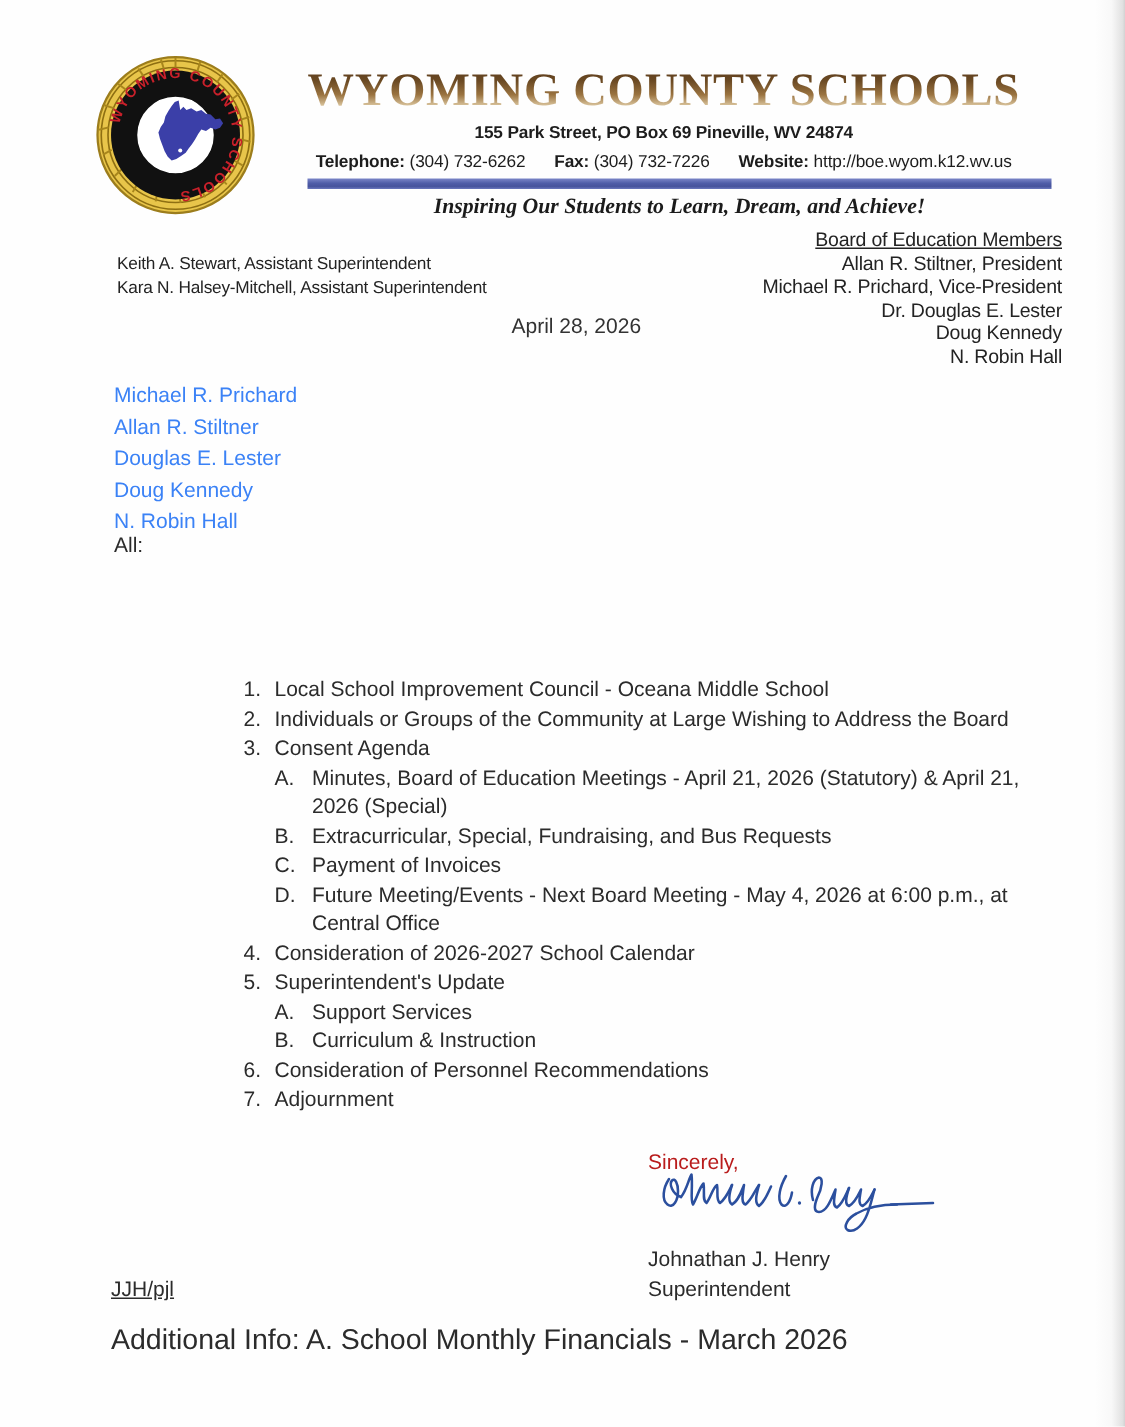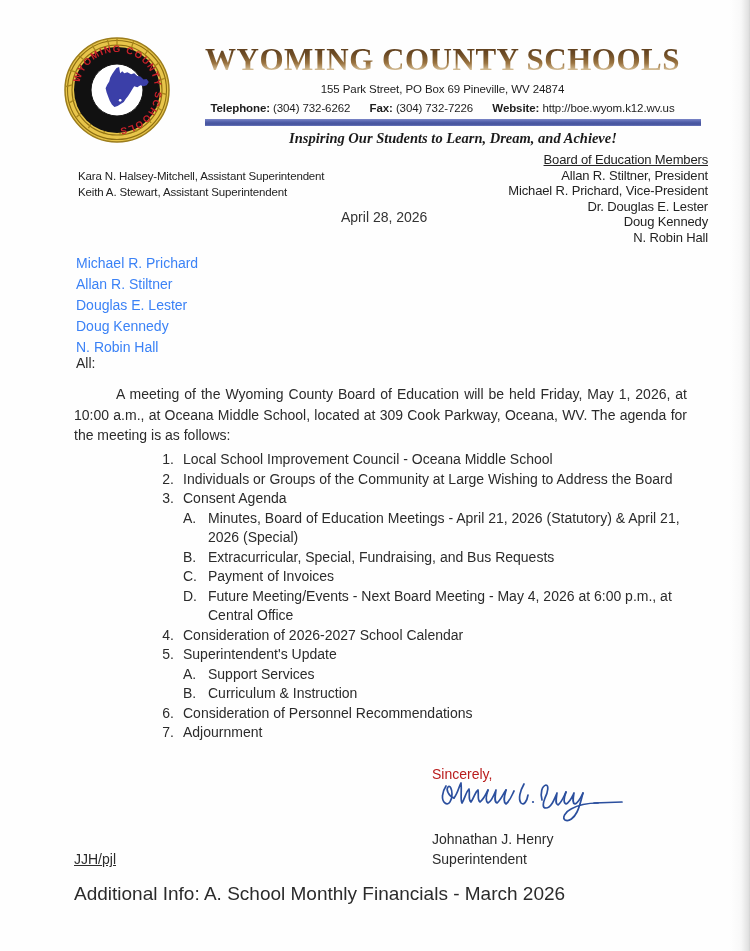--- a/index.html
+++ b/index.html
@@ -64,21 +64,21 @@
     line-height: 1.05;
     background: linear-gradient(to bottom, #5a3a1b 0%, #6b4a24 30%, #9a7340 58%, #d9c39c 80%, #f2eadc 100%);
     -webkit-background-clip: text;
     background-clip: text;
     color: transparent;
     -webkit-text-fill-color: transparent;
     white-space: nowrap;
   }
   .addr-line {
     font-size: 11.5px;
-    font-weight: 400;
+    font-weight: 700;
     color: #1d1d1d;
     margin-top: 6px;
     letter-spacing: -0.1px;
   }
   .contact-line {
     font-size: 11.5px;
     color: #1d1d1d;
     margin-top: 7px;
     letter-spacing: -0.1px;
     white-space: nowrap;
@@ -313,22 +313,22 @@
         <span class="lbl">Website:</span>
         <span>http://boe.wyom.k12.wv.us</span>
       </div>
     </div>
 
     <div class="rule"></div>
     <div class="tagline">Inspiring Our Students to Learn, Dream, and Achieve!</div>
   </div>
 
   <div class="admins">
+    <div>Keith A. Stewart, Assistant Superintendent</div>
     <div>Kara N. Halsey-Mitchell, Assistant Superintendent</div>
-    <div>Keith A. Stewart, Assistant Superintendent</div>
   </div>
 
   <div class="board">
     <div class="board-heading">Board of Education Members</div>
     <div>Allan R. Stiltner, President</div>
     <div>Michael R. Prichard, Vice-President</div>
     <div>Dr. Douglas E. Lester</div>
     <div>Doug Kennedy</div>
     <div>N. Robin Hall</div>
   </div>
@@ -338,23 +338,20 @@
   <div class="recipients">
     <div>Michael R. Prichard</div>
     <div>Allan R. Stiltner</div>
     <div>Douglas E. Lester</div>
     <div>Doug Kennedy</div>
     <div>N. Robin Hall</div>
   </div>
 
   <div class="salutation">All:</div>
 
-  <div class="intro">
-    <span class="indent"></span><span>A meeting of the Wyoming County Board of Education will be held Friday, May 1, 2026, at 10:00 a.m., at Oceana Middle School, located at 309 Cook Parkway, Oceana, WV.  The agenda for the meeting is as follows:</span>
-  </div>
 
   <div class="agenda">
 
     <div class="a-item">
       <div class="a-num">1.</div>
       <div class="a-text">Local School Improvement Council - Oceana Middle School</div>
     </div>
 
     <div class="a-item">
       <div class="a-num">2.</div>

